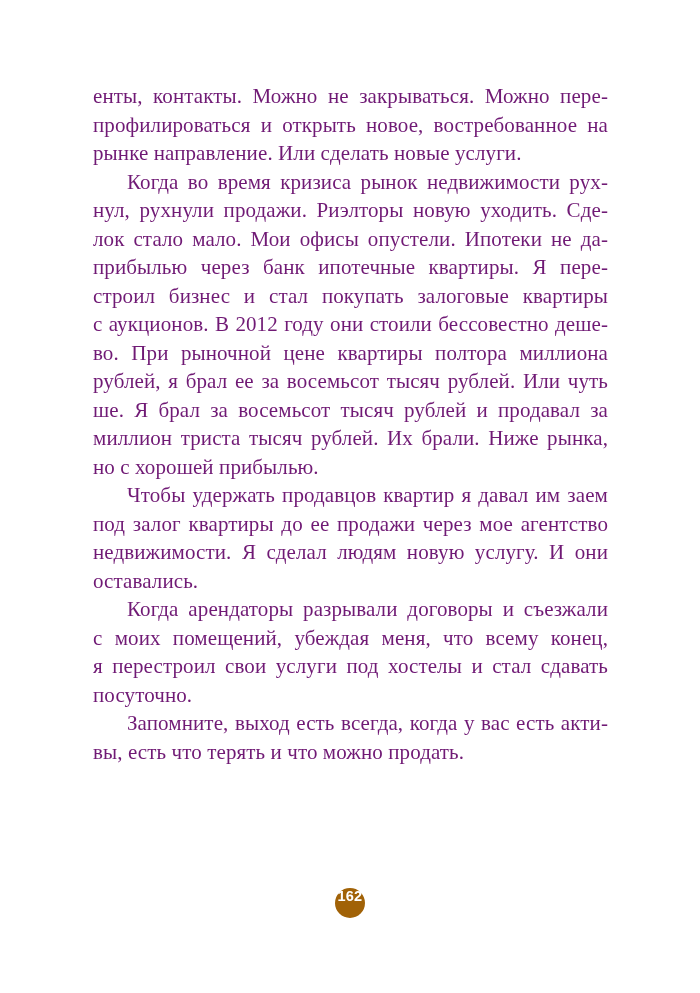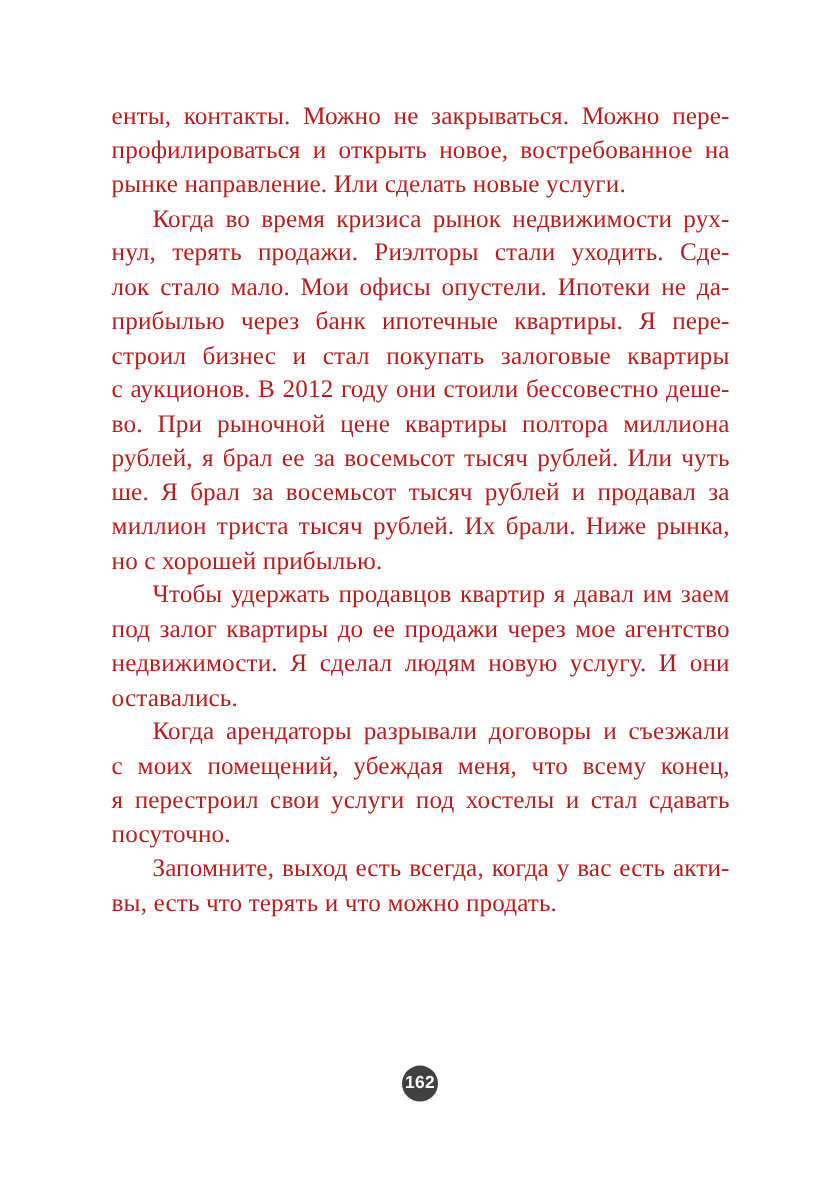--- a/index.html
+++ b/index.html
@@ -25,21 +25,21 @@
     right: 92px;
     top: 82px;
   }
   .para {
     margin: 0;
     padding: 0;
   }
   .line {
     font-size: 21px;
     line-height: 28.5px;
-    color: #b91c1c;
+    color: #701a75;
     text-align: justify;
     text-align-last: justify;
     text-justify: inter-word;
     white-space: normal;
     letter-spacing: 0.1px;
   }
   .line.indent {
     text-indent: 34px;
   }
   .line.last {
@@ -47,23 +47,23 @@
     text-align-last: left;
   }
   .page-number-badge {
     position: absolute;
     top: 888px;
     left: 50%;
     transform: translateX(-50%);
     width: 30px;
     height: 30px;
     border-radius: 50%;
-    background: #404040;
+    background: #a16207;
     display: flex;
-    align-items: center;
+    align-items: flex-start;
     justify-content: center;
   }
   .page-number-badge span {
     font-family: "Liberation Sans", "DejaVu Sans", sans-serif;
     font-weight: bold;
     font-size: 14.5px;
     color: #ffffff;
     letter-spacing: 0.2px;
   }
 </style>
@@ -74,21 +74,21 @@
   <div class="text-block">
 
     <div class="para">
       <div class="line">енты, контакты. Можно не закрываться. Можно пере-</div>
       <div class="line">профилироваться и открыть новое, востребованное на</div>
       <div class="line last">рынке направление. Или сделать новые услуги.</div>
     </div>
 
     <div class="para">
       <div class="line indent">Когда во время кризиса рынок недвижимости рух-</div>
-      <div class="line">нул, терять продажи. Риэлторы стали уходить. Сде-</div>
+      <div class="line">нул, рухнули продажи. Риэлторы новую уходить. Сде-</div>
       <div class="line">лок стало мало. Мои офисы опустели. Ипотеки не да-</div>
       <div class="line">прибылью через банк ипотечные квартиры. Я пере-</div>
       <div class="line">строил бизнес и стал покупать залоговые квартиры</div>
       <div class="line">с аукционов. В 2012 году они стоили бессовестно деше-</div>
       <div class="line">во. При рыночной цене квартиры полтора миллиона</div>
       <div class="line">рублей, я брал ее за восемьсот тысяч рублей. Или чуть</div>
       <div class="line">ше. Я брал за восемьсот тысяч рублей и продавал за</div>
       <div class="line">миллион триста тысяч рублей. Их брали. Ниже рынка,</div>
       <div class="line last">но с хорошей прибылью.</div>
     </div>

